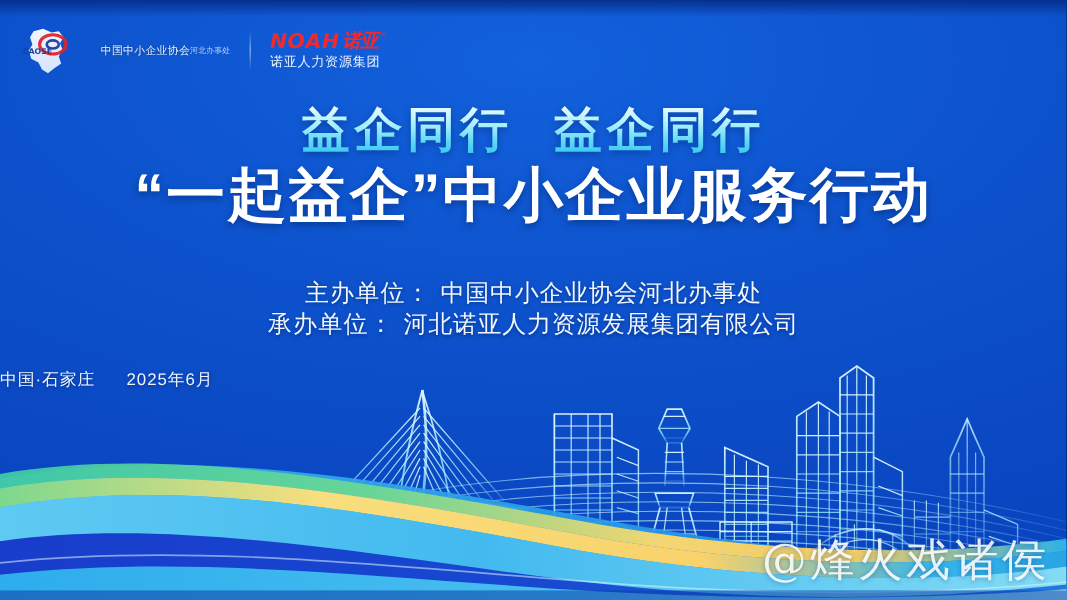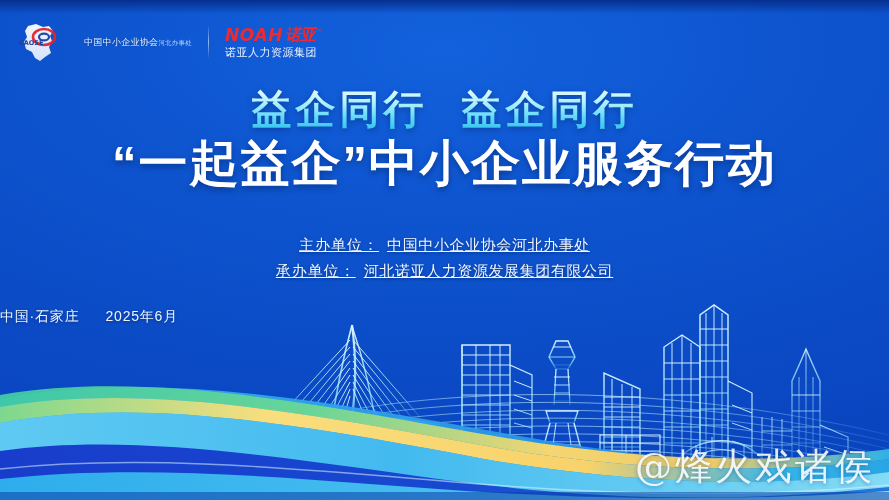--- a/index.html
+++ b/index.html
@@ -78,23 +78,22 @@
     color:#ffffff;
     text-shadow:0 3px 6px rgba(2,30,92,.5);
   }
 
   
   .sub-block{
     position:absolute;left:0;top:232px;width:100%;text-align:center;
     color:#f1f7ff;
   }
   .sub-line{
-    font-size:15px;line-height:26px;letter-spacing:.6px;
+    font-size:20px;line-height:26px;letter-spacing:.6px;
     text-shadow:0 1px 3px rgba(2,30,92,.55);
-    text-decoration:underline;
   }
   .sub-line .lbl{letter-spacing:1px;}
   .sub-line .val{margin-left:8px;}
 
   .place-line{
     position:absolute;left:0;top:308px;width:100%;
     font-size:14px;color:#eef5ff;letter-spacing:.8px;
     text-shadow:0 1px 3px rgba(2,30,92,.55);
   }
   .place-line .sep{display:inline-block;width:26px;}

